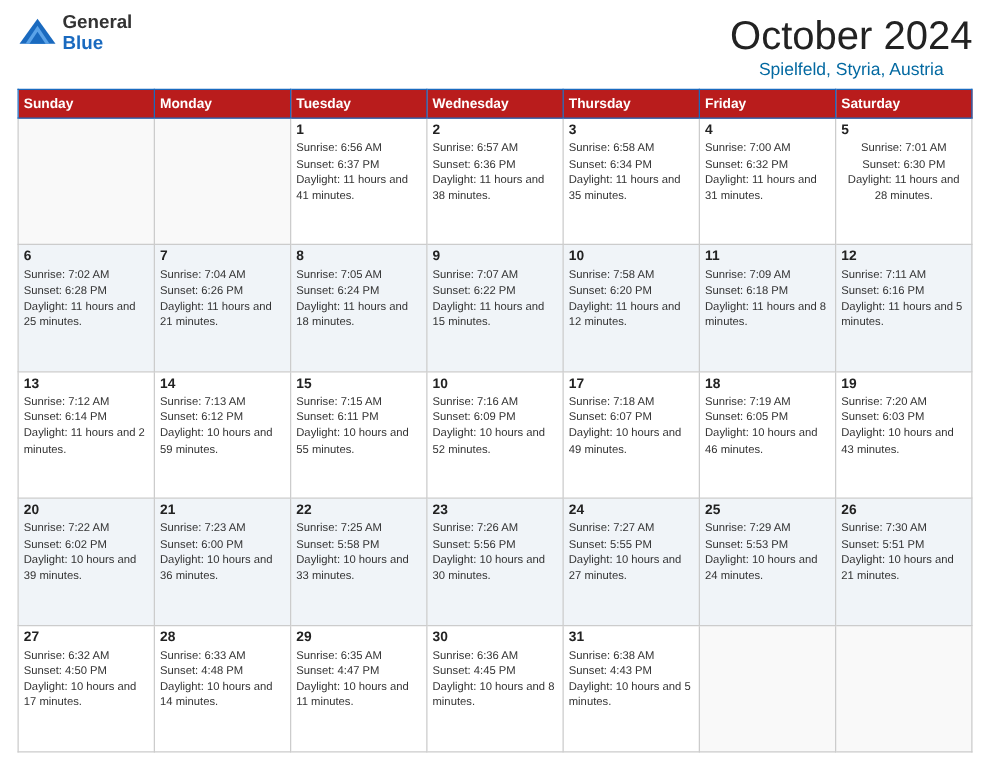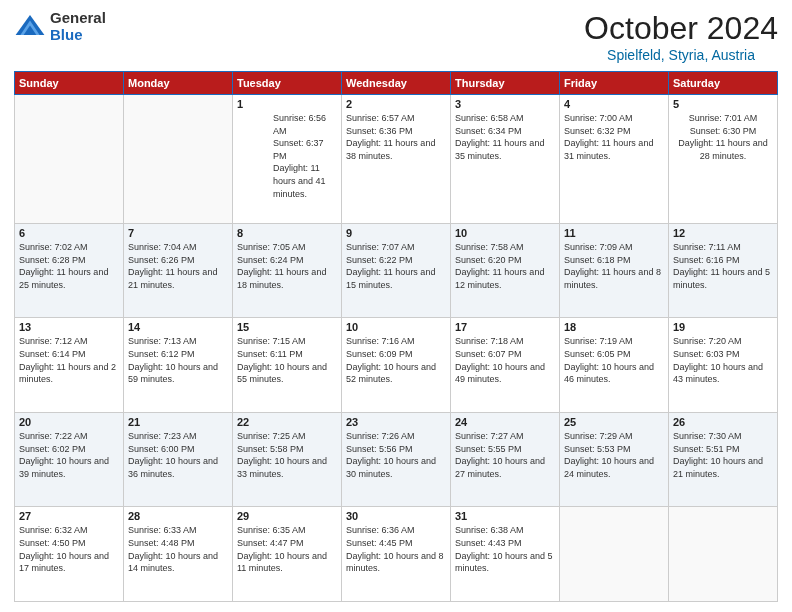--- a/index.html
+++ b/index.html
@@ -141,21 +141,21 @@
           <th>Friday</th>
           <th>Saturday</th>
         </tr>
     </thead>
     <tbody id="calendar-body">
     <tr>
           <td class="empty-cell"></td>
           <td class="empty-cell"></td>
           <td>
             <span class="day-num">1</span>
-            <div class="day-info" style="white-space: pre-line; margin-left: 36px;">Sunrise: 6:56 AM
+            <div class="day-info" style="white-space: pre-line;">Sunrise: 6:56 AM
 Sunset: 6:37 PM
 Daylight: 11 hours and 41 minutes.</div>
           </td>
           <td>
             <span class="day-num">2</span>
             <div class="day-info" style="white-space: pre-line;">Sunrise: 6:57 AM
 Sunset: 6:36 PM
 Daylight: 11 hours and 38 minutes.</div>
           </td>
           <td>

